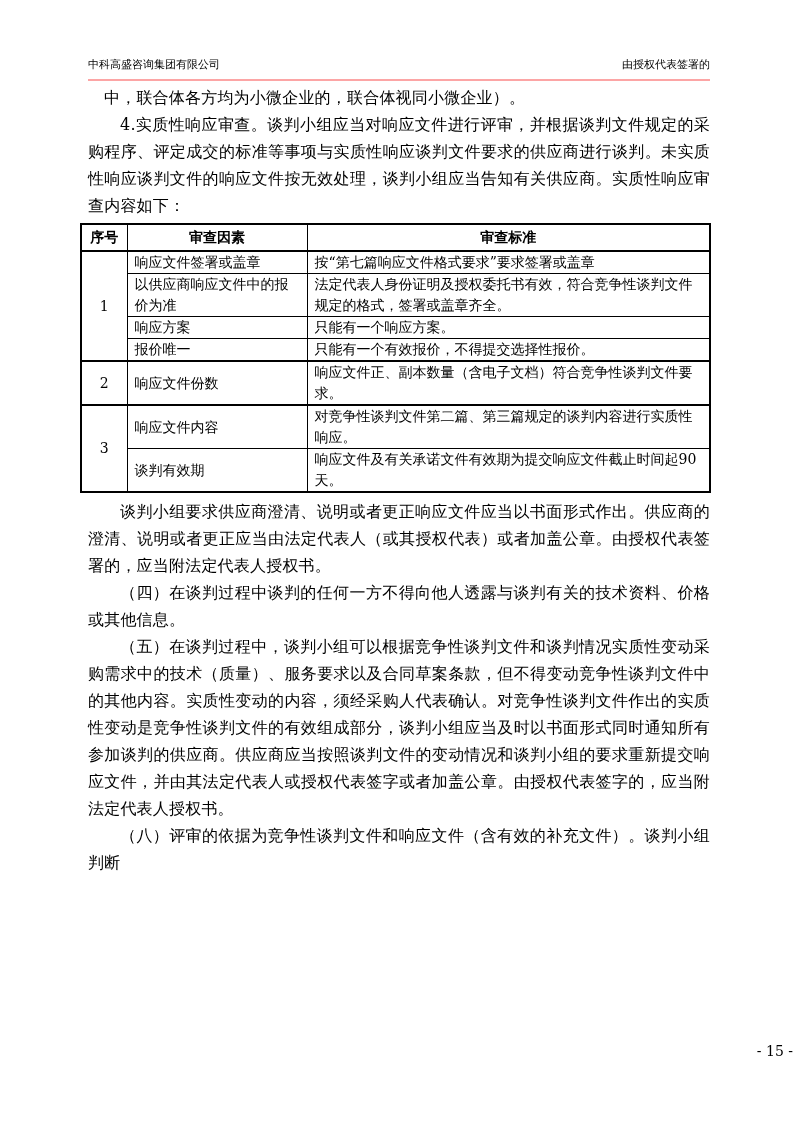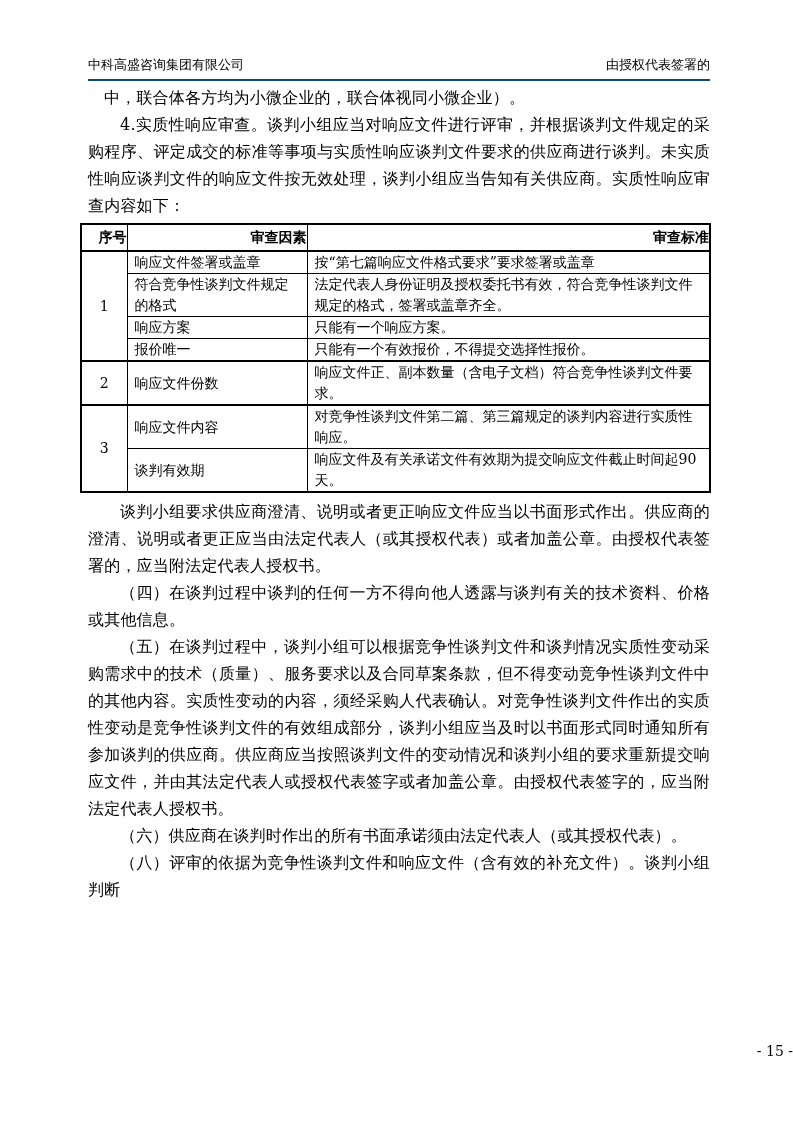--- a/index.html
+++ b/index.html
@@ -15,24 +15,24 @@
     color: #000000;
     font-family: "DejaVu Serif", serif;
     box-sizing: border-box;
     padding: 56px 83px 0 88px;
     overflow: hidden;
   }
   .doc-header {
     display: flex;
     justify-content: space-between;
     align-items: flex-end;
-    font-size: 13px;
+    font-size: 11px;
     line-height: 18px;
     padding-bottom: 5px;
-    border-bottom: 2px solid #0c4a6e;
+    border-bottom: 2px solid #fca5a5;
     margin-bottom: 3px;
   }
   .body-text {
     width: 100%;
   }
   .para {
     margin: 0;
     font-size: 16px;
     line-height: 27px;
     text-align: justify;
@@ -58,21 +58,21 @@
   .review-table th,
   .review-table td {
     border: 1px solid #000000;
     padding: 0 7px;
     line-height: 21px;
     vertical-align: middle;
     word-break: break-all;
   }
   .review-table th {
     font-weight: bold;
-    text-align: right;
+    text-align: center;
     padding: 2px 0;
   }
   .review-table td.no-cell {
     text-align: center;
     padding: 3px 0;
   }
   .review-table tr.group-start th,
   .review-table tr.group-start td {
     border-top: 2px solid #000000;
   }
@@ -113,21 +113,21 @@
           <th>审查因素</th>
           <th>审查标准</th>
         </tr>
 
         <tr class="group-start">
           <td class="no-cell" rowspan="4">1</td>
           <td>响应文件签署或盖章</td>
           <td>按“第七篇响应文件格式要求”要求签署或盖章</td>
         </tr>
         <tr>
-          <td>符合竞争性谈判文件规定的格式</td>
+          <td>以供应商响应文件中的报价为准</td>
           <td>法定代表人身份证明及授权委托书有效，符合竞争性谈判文件规定的格式，签署或盖章齐全。</td>
         </tr>
         <tr>
           <td>响应方案</td>
           <td>只能有一个响应方案。</td>
         </tr>
         <tr>
           <td>报价唯一</td>
           <td>只能有一个有效报价，不得提交选择性报价。</td>
         </tr>
@@ -146,20 +146,19 @@
         <tr>
           <td>谈判有效期</td>
           <td>响应文件及有关承诺文件有效期为提交响应文件截止时间起90天。</td>
         </tr>
       </tbody>
     </table>
 
     <p class="para">谈判小组要求供应商澄清、说明或者更正响应文件应当以书面形式作出。供应商的澄清、说明或者更正应当由法定代表人（或其授权代表）或者加盖公章。由授权代表签署的，应当附法定代表人授权书。</p>
     <p class="para">（四）在谈判过程中谈判的任何一方不得向他人透露与谈判有关的技术资料、价格或其他信息。</p>
     <p class="para">（五）在谈判过程中，谈判小组可以根据竞争性谈判文件和谈判情况实质性变动采购需求中的技术（质量）、服务要求以及合同草案条款，但不得变动竞争性谈判文件中的其他内容。实质性变动的内容，须经采购人代表确认。对竞争性谈判文件作出的实质性变动是竞争性谈判文件的有效组成部分，谈判小组应当及时以书面形式同时通知所有参加谈判的供应商。供应商应当按照谈判文件的变动情况和谈判小组的要求重新提交响应文件，并由其法定代表人或授权代表签字或者加盖公章。由授权代表签字的，应当附法定代表人授权书。</p>
-    <p class="para">（六）供应商在谈判时作出的所有书面承诺须由法定代表人（或其授权代表）。</p>
     <p class="para">（八）评审的依据为竞争性谈判文件和响应文件（含有效的补充文件）。谈判小组判断</p>
 
   </div>
 
   <div class="page-footer">- 15 -</div>
 
 </div>
 
 </body></html>

